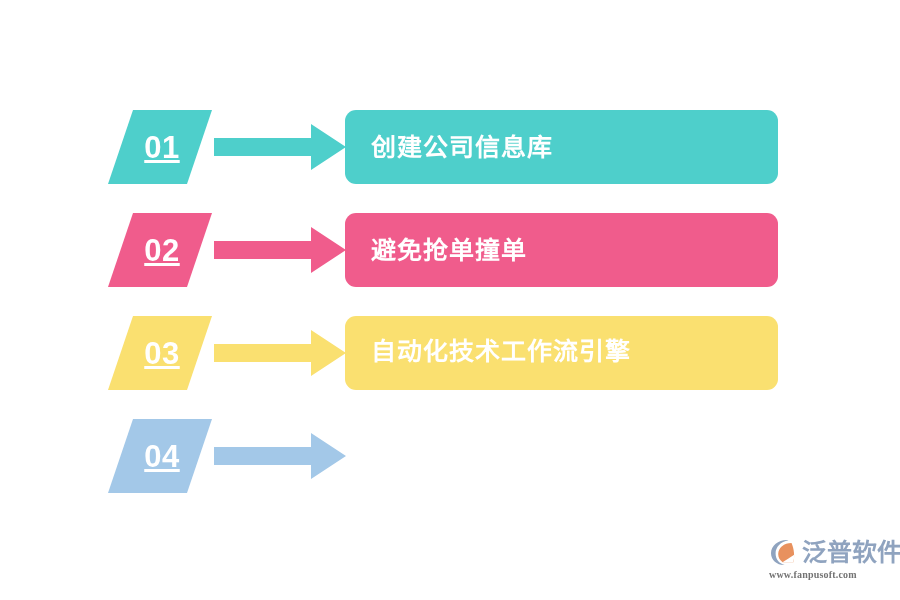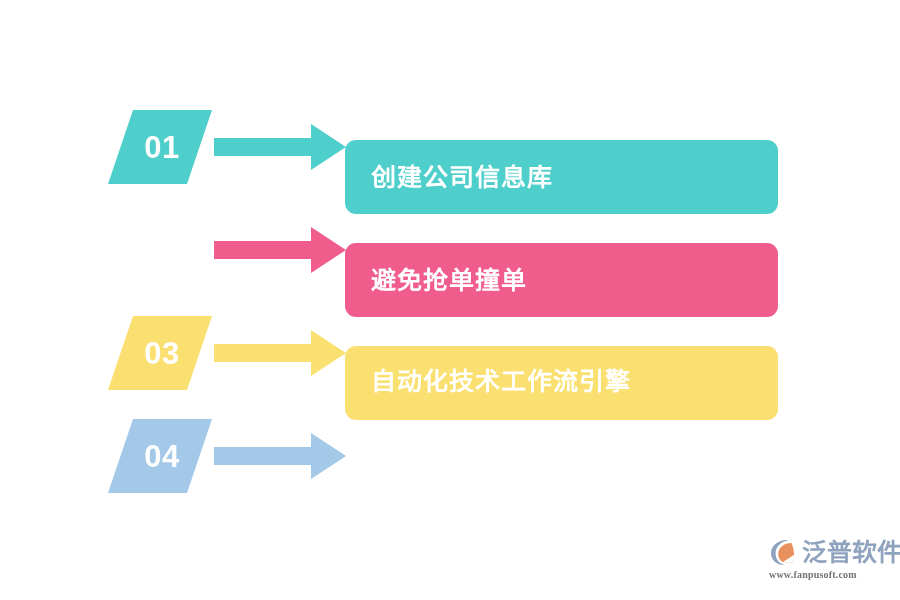--- a/index.html
+++ b/index.html
@@ -54,20 +54,21 @@
     align-items: center;
     justify-content: center;
     color: #ffffff;
     font-size: 31px;
     font-weight: bold;
     letter-spacing: 0.5px;
     line-height: 1;
     padding-left: 4px;
     box-sizing: border-box;
     user-select: none;
+    text-decoration: underline;
   }
 
   
   .arrow {
     position: absolute;
     left: 214px;
     top: 12px;
     width: 132px;
     height: 50px;
   }
@@ -82,21 +83,20 @@
     position: absolute;
     left: 345px;
     top: 0;
     width: 433px;
     height: 74px;
     border-radius: 11px;
     display: flex;
     align-items: center;
     box-sizing: border-box;
     padding-left: 26px;
-    margin-top: 30px;
   }
   .text-box-label {
     color: #ffffff;
     font-size: 25px;
     font-weight: bold;
     letter-spacing: 1px;
     line-height: 1;
     white-space: nowrap;
     user-select: none;
   }
@@ -162,20 +162,26 @@
         <div class="arrow">
           <svg viewBox="0 0 132 50" xmlns="http://www.w3.org/2000/svg">
             <polygon points="0,16 97,16 97,2 132,25 97,48 97,34 0,34" fill="#4ecfcb"></polygon>
           </svg>
         </div>
         <div class="text-box" style="background: rgb(78, 207, 203);">
           <div class="text-box-label">创建公司信息库</div>
         </div>
       </div>
       <div class="row" style="top: 213px;">
+        <div class="num-shape">
+          <svg viewBox="0 0 104 74" xmlns="http://www.w3.org/2000/svg">
+            <polygon points="25,0 104,0 79,74 0,74" fill="#f05c8c"></polygon>
+          </svg>
+          <div class="num-label">02</div>
+        </div>
         <div class="arrow">
           <svg viewBox="0 0 132 50" xmlns="http://www.w3.org/2000/svg">
             <polygon points="0,16 97,16 97,2 132,25 97,48 97,34 0,34" fill="#f05c8c"></polygon>
           </svg>
         </div>
         <div class="text-box" style="background: rgb(240, 92, 140);">
           <div class="text-box-label">避免抢单撞单</div>
         </div>
       </div>
       <div class="row" style="top: 316px;">

